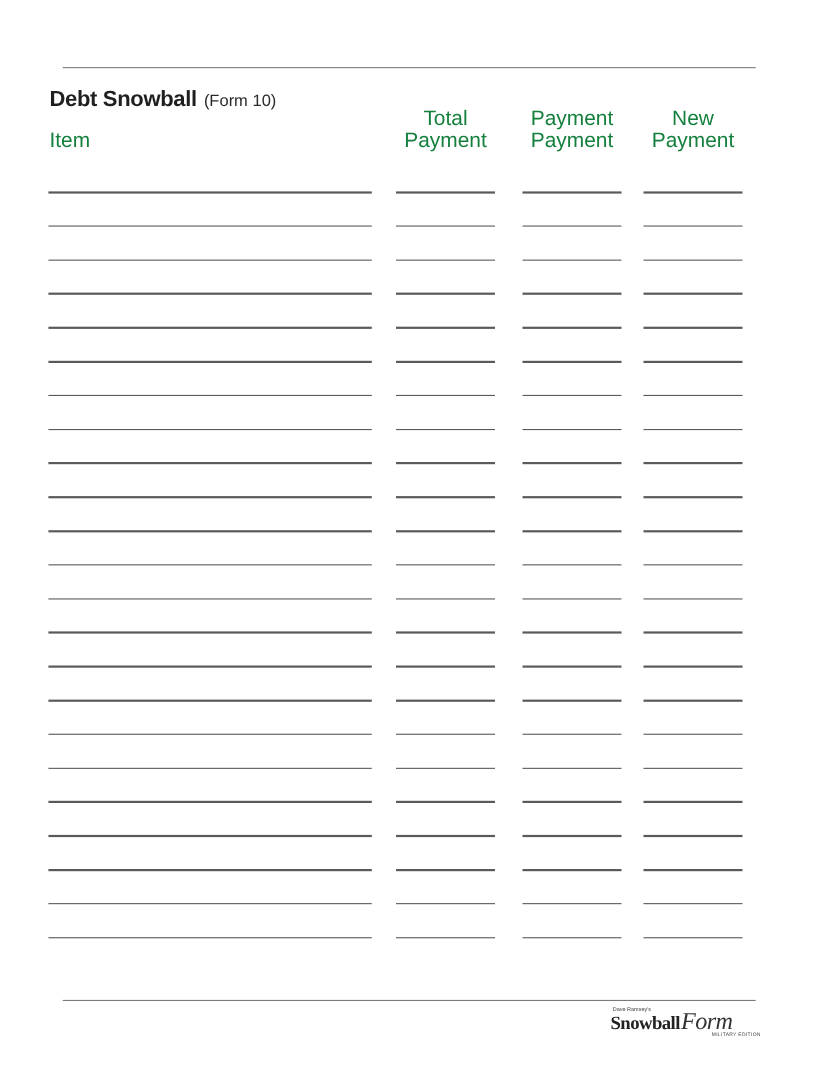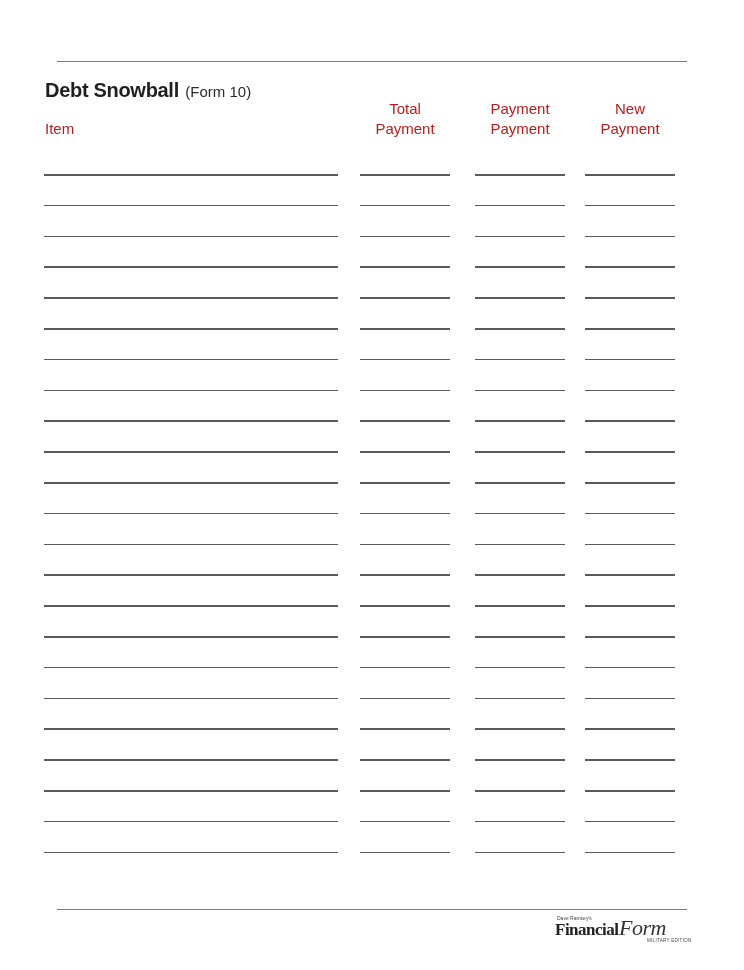--- a/index.html
+++ b/index.html
@@ -2,21 +2,21 @@
 <html><head>
 <meta charset="utf-8">
 <style>
   html, body { margin:0; padding:0; background:#ffffff; }
   body { width:744px; height:970px; position:relative; overflow:hidden;
          font-family:"Liberation Sans", "DejaVu Sans", sans-serif; color:#2a2a2a; }
   .title { position:absolute; left:45px; top:31px; white-space:nowrap;margin-top:48px; }
   .title .main { font-weight:bold; font-size:20px; letter-spacing:-0.3px; color:#1f1f1f; }
   .title .sub { font-size:15px; color:#2a2a2a; margin-left:2px; }
   .rule { position:absolute; height:1px; background:#7a7a7a; }
-  .hdr { position:absolute; font-size:15px; line-height:20px; color:#b91c1c; text-align:center; font-stretch:condensed; }
+  .hdr { position:absolute; font-size:19px; line-height:20px; color:#15803d; text-align:center; font-stretch:condensed; }
   .hdr.item { text-align:left; }
   .line { position:absolute; height:1.5px; background:#5a5a5a; }
   .logo { position:absolute; left:555px; top:915px; width:130px; height:30px; }
   .logo .by { font-size:5px; color:#444; position:absolute; left:2px; top:0px; white-space:nowrap; }
   .logo .fin { font-family:"Liberation Serif", serif; font-weight:bold; font-size:17px; color:#222; position:absolute; left:0; top:5px; letter-spacing:-0.5px; }
   .logo .peace { font-family:"Liberation Serif", serif; font-style:italic; font-size:22px; color:#333; position:absolute; left:64px; top:0px; letter-spacing:-0.5px; }
   .logo .ed { font-size:4.5px; color:#444; position:absolute; left:92px; top:23px; white-space:nowrap; letter-spacing:0.3px; }
 </style>
 </head>
 <body>
@@ -181,16 +181,16 @@
       <div class="line" style="left: 360px; top: 851.6px; width: 90px;"></div>
       <div class="line" style="left: 475px; top: 851.6px; width: 90px;"></div>
       <div class="line" style="left: 585px; top: 851.6px; width: 90px;"></div>
     </div>
   </div>
 
 <div class="rule" style="left:57px; top:909px; width:630px;"></div>
 
 <div class="logo">
   <span class="by">Dave Ramsey's</span>
-  <span class="fin">Financial</span>
+  <span class="fin">Snowball</span>
   <span class="peace">Form</span>
   <span class="ed">MILITARY EDITION</span>
 </div>
 
 </body></html>

